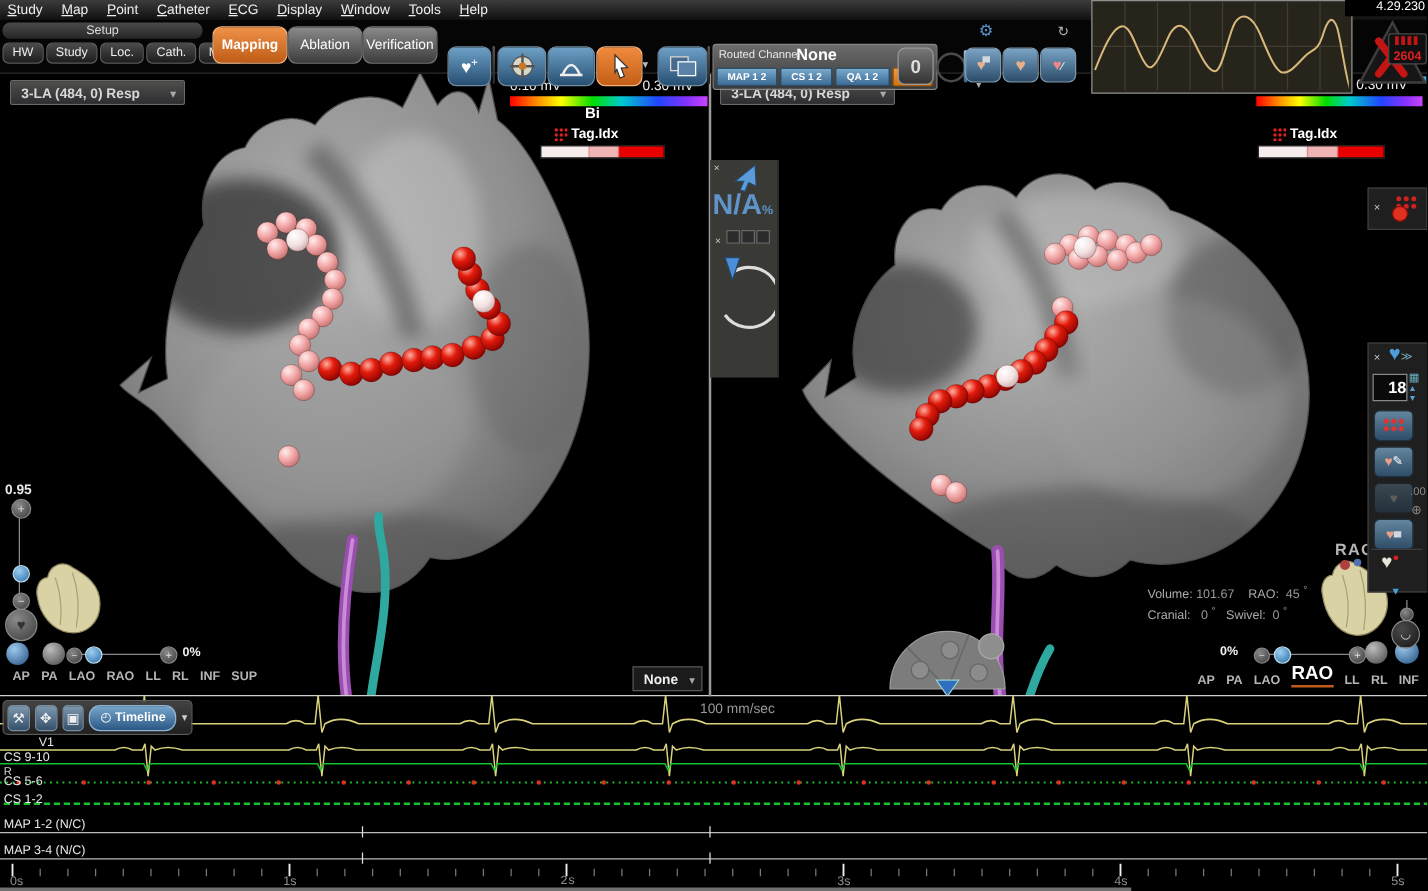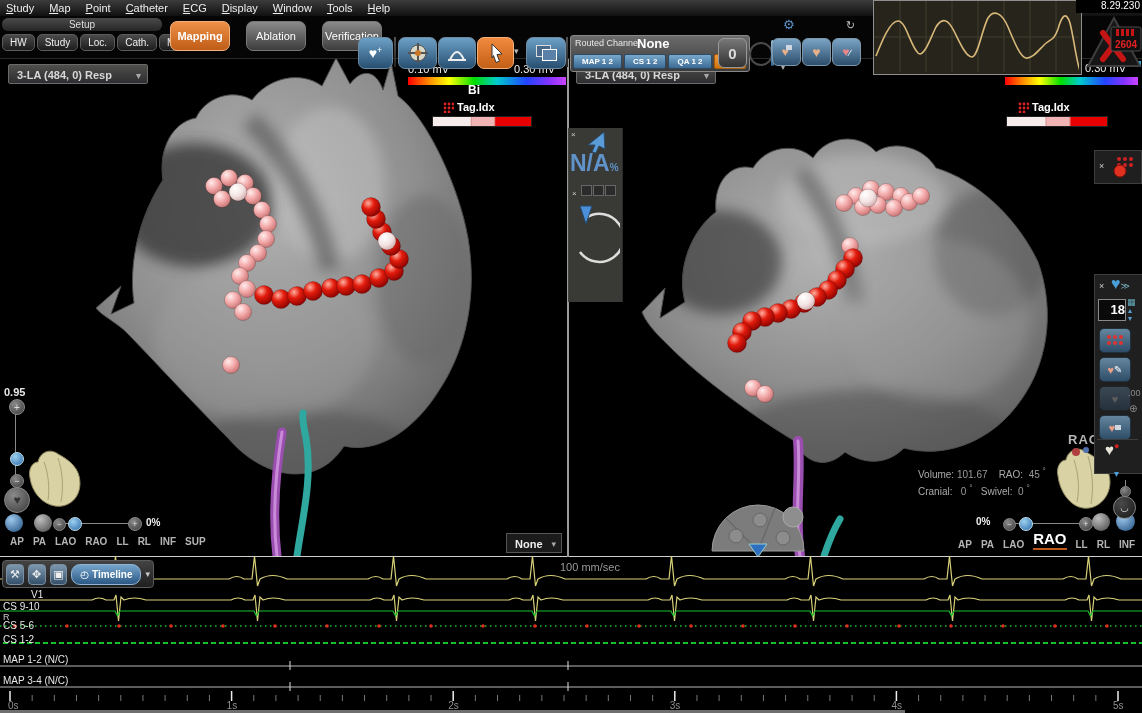--- a/index.html
+++ b/index.html
@@ -11,21 +11,21 @@
            display:flex;align-items:center;padding-left:6px;box-sizing:border-box;z-index:8;}
   .menu-item{font-size:11px;color:#eee;margin-right:15px;cursor:default;}
   
   #toolbar{left:0;top:16px;width:1142px;height:42px;background:#050505;border-bottom:1px solid #2a2a2a;z-index:7;}
   #setup-group{left:2px;top:2px;width:168px;height:38px;}
   #setup-label{left:0;top:0;width:160px;height:13px;background:linear-gradient(#4a4a4a,#262626);
                border-radius:6px;text-align:center;font-size:10px;color:#ddd;line-height:13px;}
   #setup-tabs{left:0;top:16px;display:flex;gap:2px;}
   .tab{background:linear-gradient(#4a4a4a,#1d1d1d);border:1px solid #5c5c5c;border-radius:5px;
        font-size:10px;color:#eee;padding:2px 7px;}
-  #mode-buttons{left:170px;top:5px;display:flex;gap:16px;}
+  #mode-buttons{left:170px;top:5px;display:flex;gap:0;}
   .mode{width:58px;height:28px;border-radius:7px;border:1px solid #777;color:#fff;font-size:11px;
         background:linear-gradient(#8a8a8a,#3d3d3d);display:flex;align-items:center;justify-content:center;}
   .mode.active{background:linear-gradient(#ef9148,#bf5c17);border-color:#f3b079;font-weight:bold;}
   .tbtn{border-radius:7px;border:1px solid #6d8aa0;background:linear-gradient(#6da0c6,#274f72);
         display:flex;align-items:center;justify-content:center;color:#fff;}
   .tbtn.orange{background:linear-gradient(#f08a3e,#c45f17);border-color:#f3b079;}
   .vsep{width:2px;background:linear-gradient(#555,#222);top:21px;height:30px;}
   #routed{left:570px;top:19px;width:178px;height:35px;background:linear-gradient(#6b6b6b,#3a3a3a);
           border:1px solid #888;border-radius:3px;}
   #routed .lbl{position:absolute;left:4px;top:2px;font-size:9px;color:#e8e8e8;}
@@ -212,21 +212,21 @@
         <line x1="130" y1="0" x2="130" y2="71"></line>
           <line x1="156" y1="0" x2="156" y2="71"></line>
         <line x1="182" y1="0" x2="182" y2="71"></line>
           <line x1="0" y1="36" x2="205" y2="36"></line>
       </g>
       <path d="M2,55 C8,40 16,20 24,20 C32,20 36,44 44,52 C50,57 56,38 62,26 C68,16 74,18 80,30
                C86,42 92,56 98,56 C104,56 108,28 114,17 C120,8 128,12 134,26 C140,40 146,56 152,57
                C158,58 164,50 170,44 C176,38 180,40 184,28 C188,14 192,10 196,22 C200,38 202,58 206,70" fill="none" stroke="#d8b87a" stroke-width="1.6"></path>
     </svg>
   </div>
-  <div id="version" class="abs">8.29.230</div>
+  <div id="version" class="abs">4.29.230</div>
 
   <svg id="warning" class="abs" width="56" height="52" viewBox="0 0 56 52">
     <polygon points="28,2 2,50 54,50" fill="#161616" stroke="#3e3e3e" stroke-width="2"></polygon>
     <g stroke="#c51414" stroke-width="6" stroke-linecap="round">
       <line x1="17" y1="17" x2="37" y2="43"></line>
         <line x1="37" y1="17" x2="17" y2="43"></line>
     </g>
     <rect x="25" y="11" width="30" height="24" rx="2" fill="#101010" stroke="#4a4a4a"></rect>
     <g fill="#c51414">
       <rect x="30" y="13" width="3" height="7"></rect>
@@ -699,20 +699,20 @@
       <span class="tlabel" style="top: 601px;">CS 9-10</span>
       <span class="tlabel small" style="top: 612px;">R</span>
       <span class="tlabel" style="top: 620px;">CS 5-6</span>
       <span class="tlabel" style="top: 634px;">CS 1-2</span>
       <span class="tlabel" style="top: 654px; text-align: right;">MAP 1-2 (N/C)</span>
       <span class="tlabel" style="top: 675px;">MAP 3-4 (N/C)</span>
     </div>
   <div id="time-row">
       <span class="timelab" style="left: 8px;">0s</span>
       <span class="timelab" style="left: 226.6px;">1s</span>
-      <span class="timelab" style="left: 448.2px;">2s</span>
+      <span class="timelab" style="left: 448.2px; font-family: Liberation Mono, monospace;">2s</span>
       <span class="timelab" style="left: 669.8px;">3s</span>
       <span class="timelab" style="left: 891.4px;">4s</span>
       <span class="timelab" style="left: 1113px;">5s</span>
     </div>
   <div id="hscroll" class="abs"></div>
 
 </div>
 
 </body></html>

